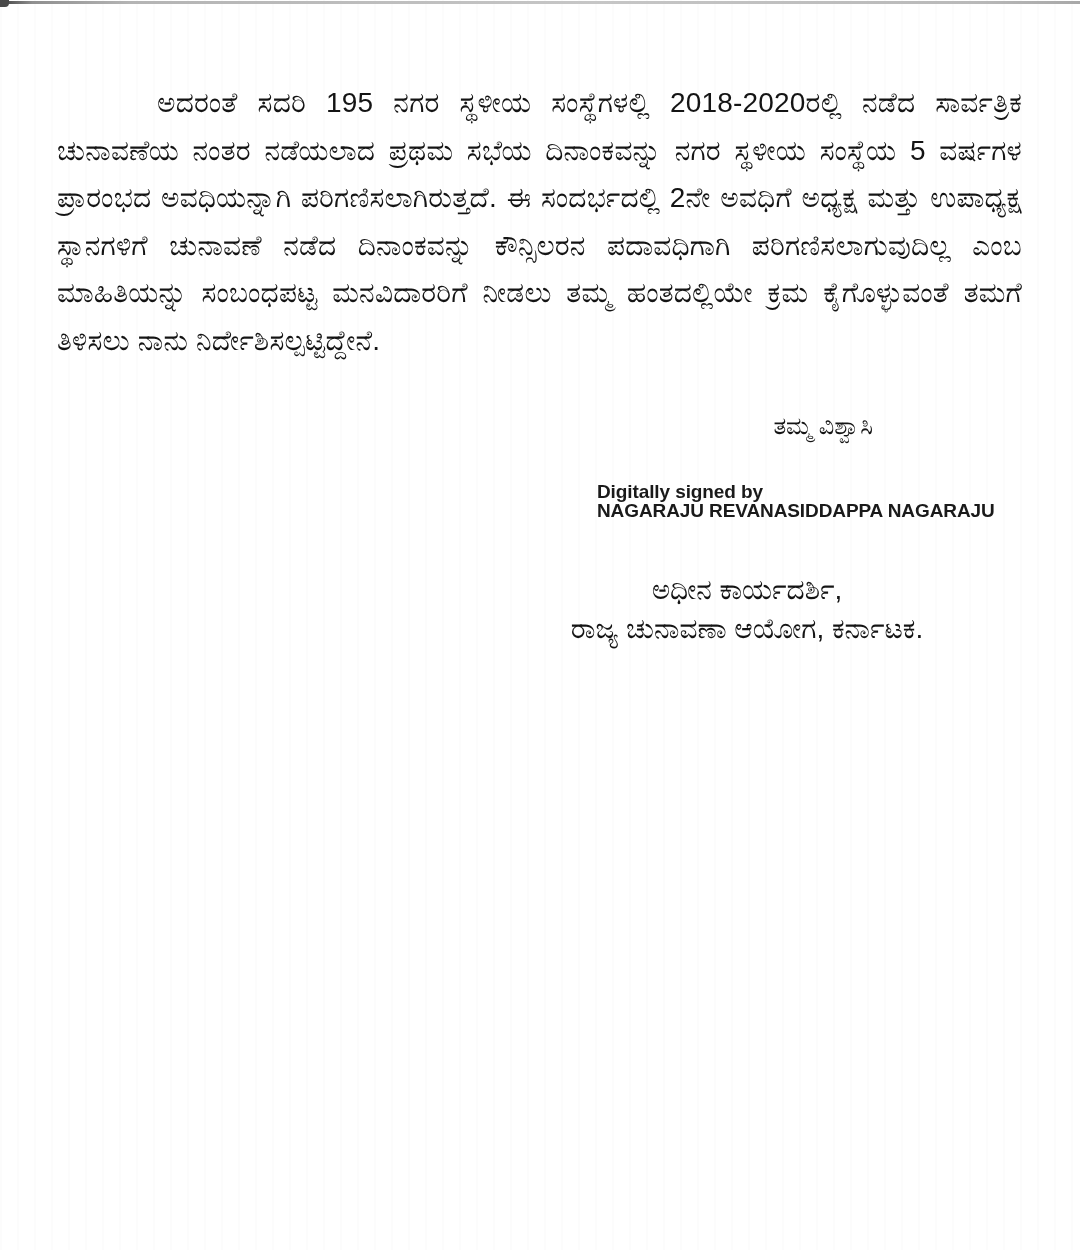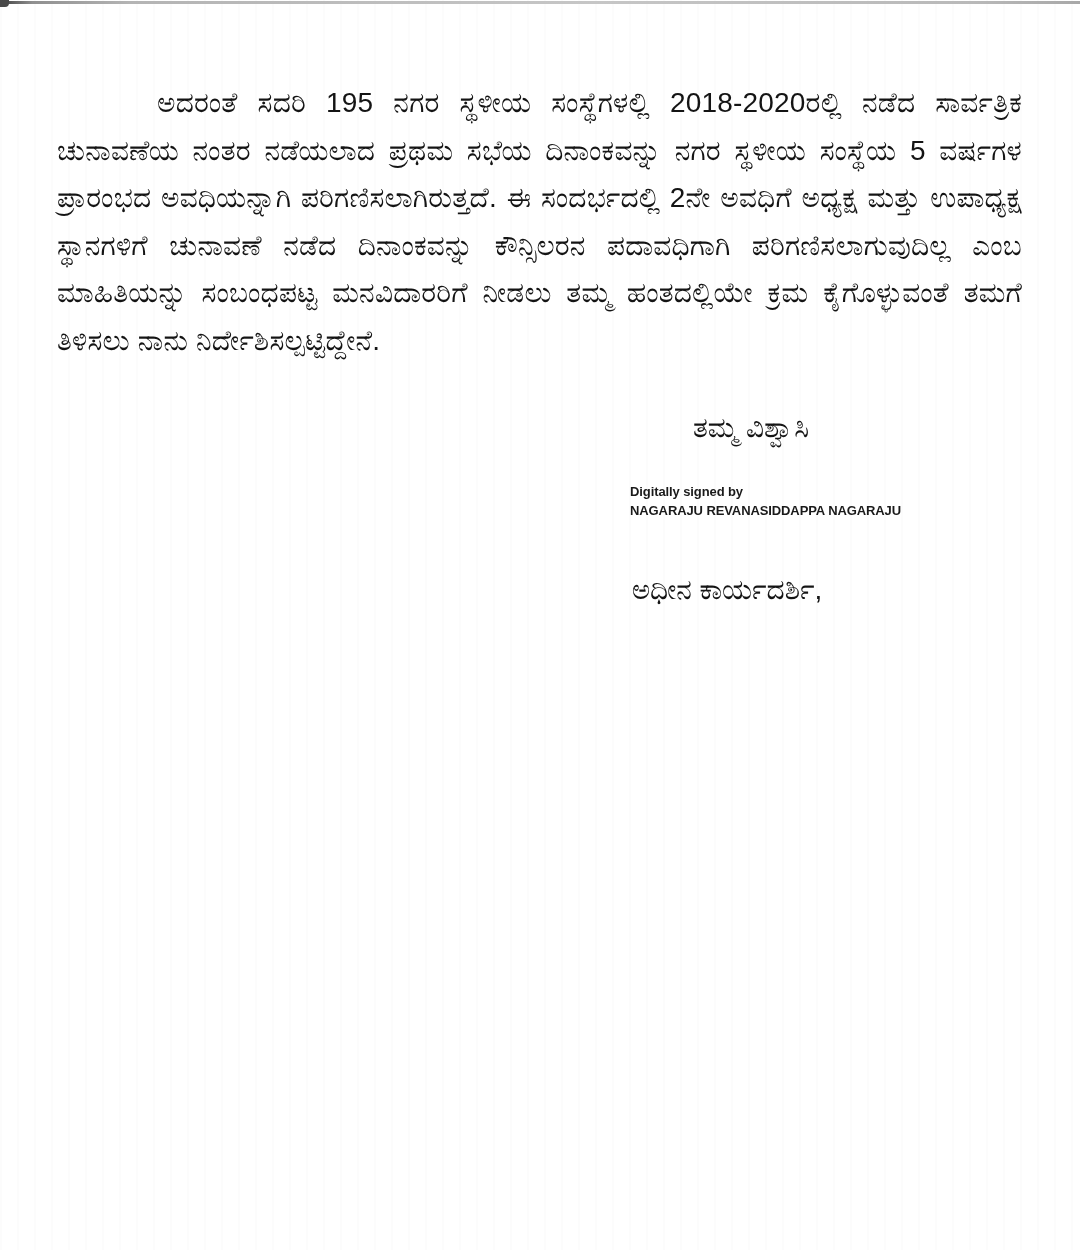--- a/index.html
+++ b/index.html
@@ -51,46 +51,46 @@
     font-size: 28px;
     line-height: 47.6px;
     font-weight: 500;
     color: #141414;
     text-align: justify;
     text-indent: 100px;
     letter-spacing: 0.2px;
   }
   .closing {
     position: absolute;
-    left: 601px;
+    left: 573px;
     top: 412px;
     width: 300px;
-    text-align: center;
-    font-size: 28px;
+    text-align: right;
+    font-size: 24px;
     font-weight: 500;
     color: #141414;
     white-space: nowrap;
   }
   .digital-signature {
     position: absolute;
-    left: 630px;
+    left: 597px;
     top: 483px;
     width: 340px;
-    font-size: 13px;
+    font-size: 19px;
     line-height: 18.5px;
     font-weight: 600;
     color: #1a1a1a;
     letter-spacing: -0.1px;
   }
   .digital-signature .sig-line {
     white-space: nowrap;
   }
   .signature-block {
     position: absolute;
-    left: 502px;
+    left: 522px;
     top: 571px;
     width: 450px;
     text-align: center;
     color: #141414;
   }
   .designation {
     font-size: 28px;
     font-weight: 500;
     line-height: 38px;
     white-space: nowrap;
@@ -114,15 +114,16 @@
 
   <div class="closing">ತಮ್ಮ ವಿಶ್ವಾಸಿ</div>
 
   <div class="digital-signature">
     <div class="sig-line">Digitally signed by</div>
     <div class="sig-line">NAGARAJU REVANASIDDAPPA NAGARAJU</div>
   </div>
 
   <div class="signature-block">
     <div class="designation">ಅಧೀನ ಕಾರ್ಯದರ್ಶಿ,</div>
+    <div class="organization">ರಾಜ್ಯ ಚುನಾವಣಾ ಆಯೋಗ, ಕರ್ನಾಟಕ.</div>
   </div>
 
 </div>
 
 </body></html>

